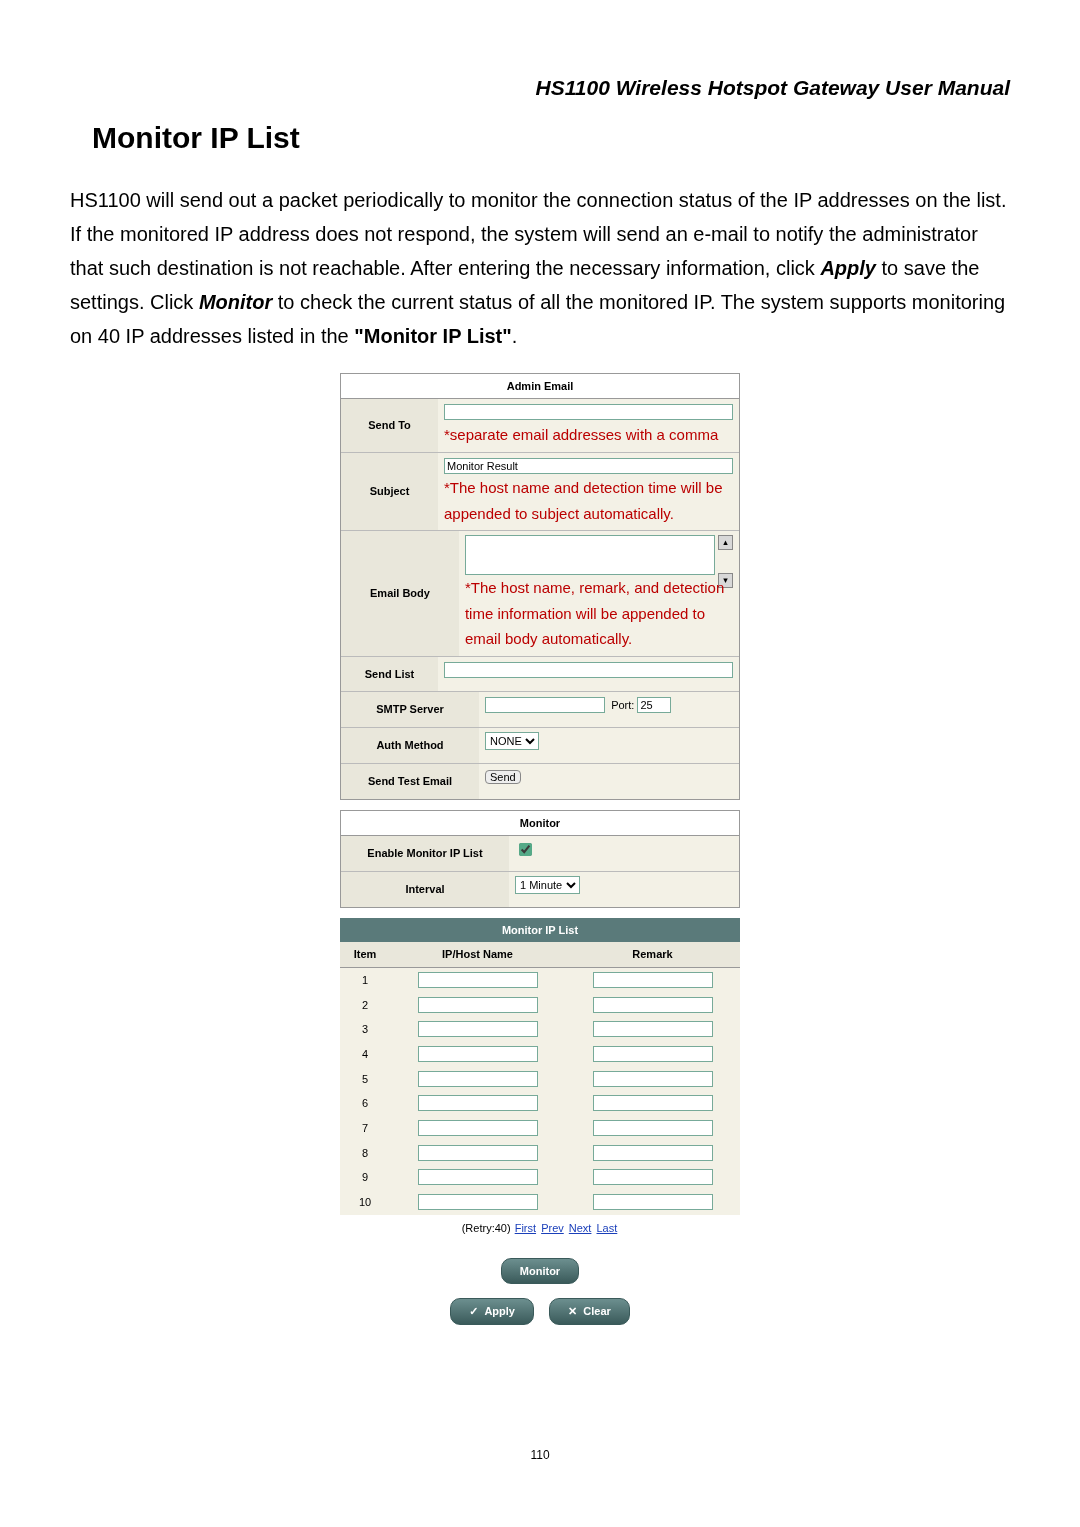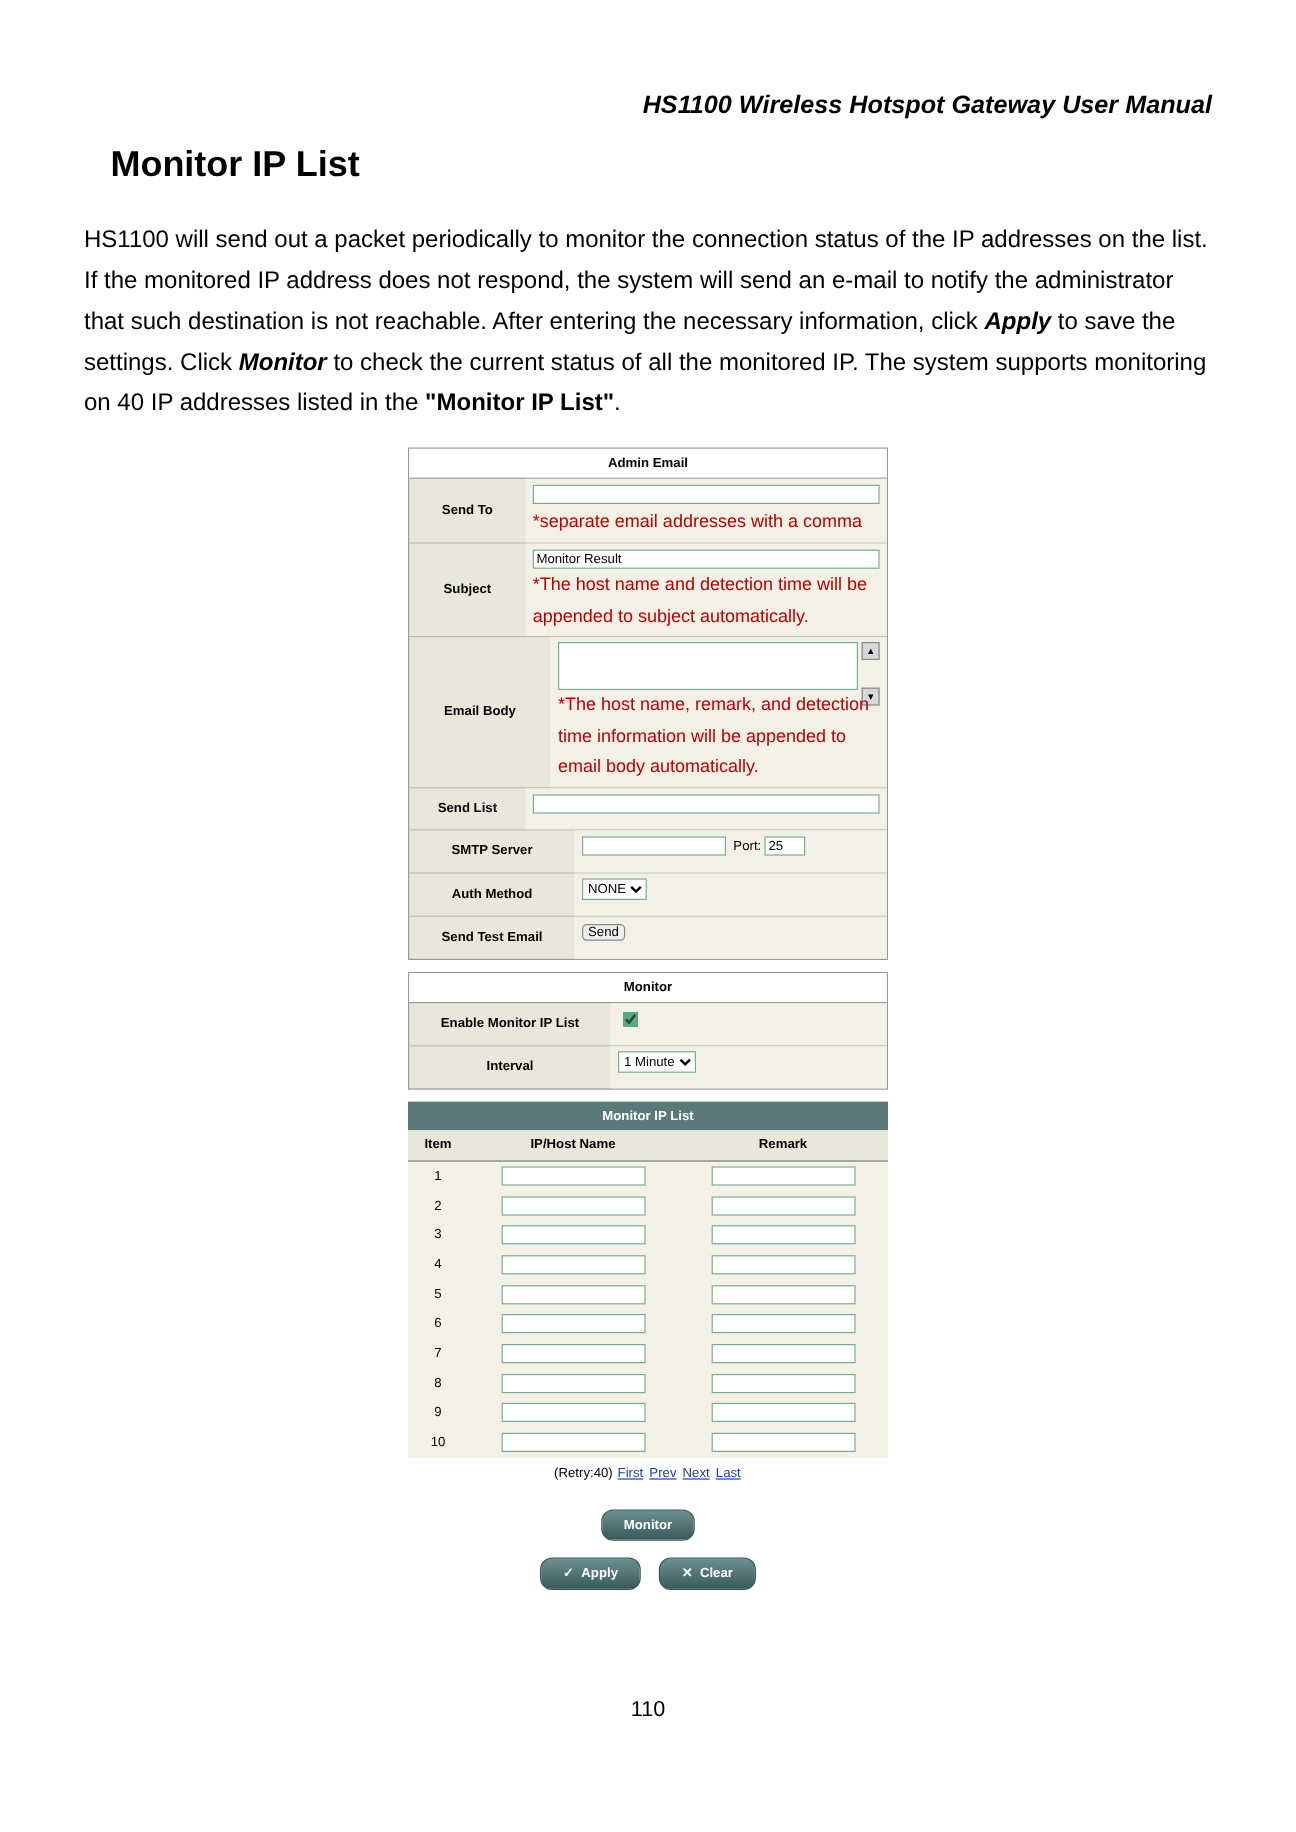--- a/index.html
+++ b/index.html
@@ -169,22 +169,22 @@
     padding: 3px 18px;
     border-radius: 10px;
     border: 1px solid #3a5a5a;
     background: linear-gradient(#6c8f8f,#3a5a5a);
     margin: 0 6px;
     cursor: pointer;
   }
   .img-btn .sym { margin-right: 6px; }
   .page-num {
     text-align: center;
-    font-size: 18px;
-    margin-top: 84px;
+    font-size: 12px;
+    margin-top: 120px;
   }
 </style>
 </head>
 <body>
 
 <div class="page">
 
   <div class="manual-title">HS1100 Wireless Hotspot Gateway User Manual</div>
 
   <h2 class="section-title">Monitor IP List</h2>

